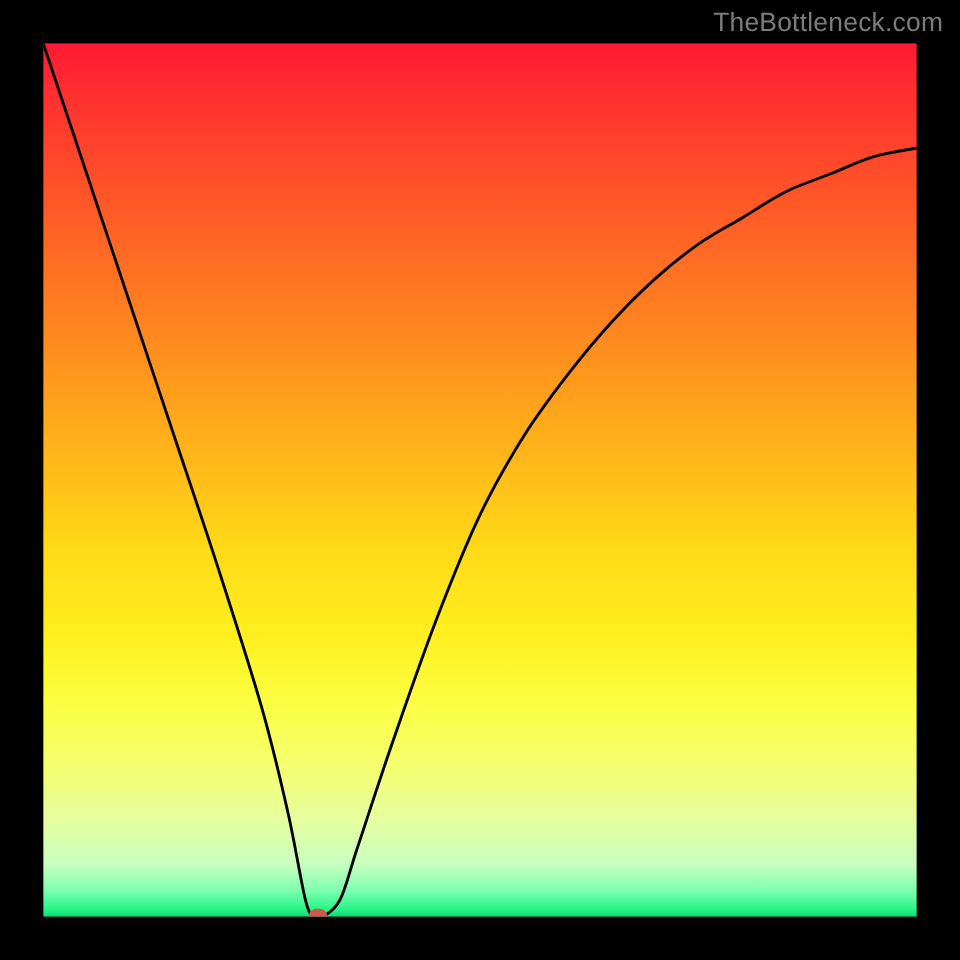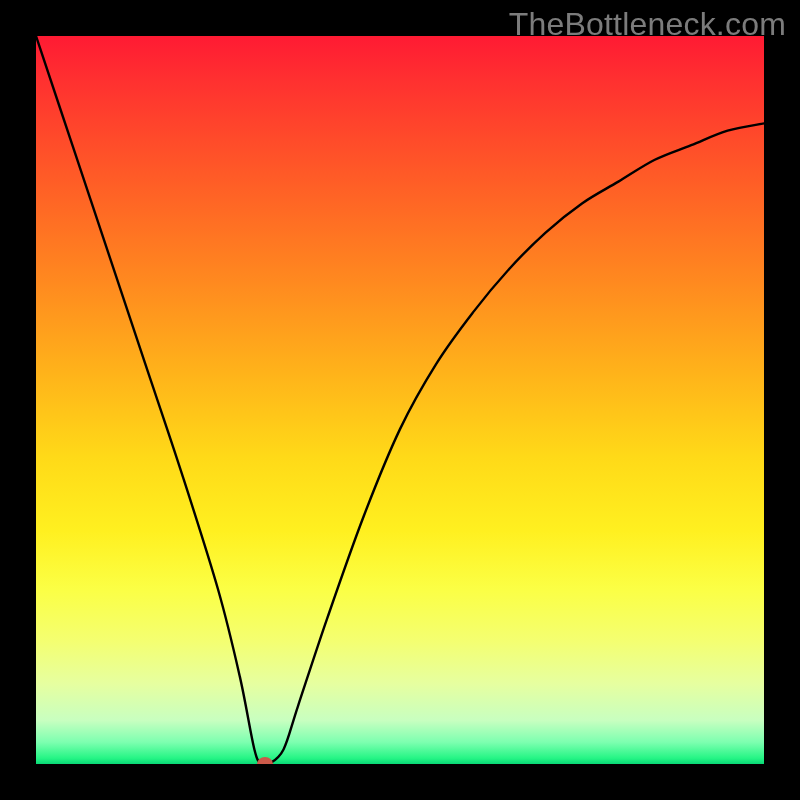--- a/index.html
+++ b/index.html
@@ -53,21 +53,21 @@
     position: absolute;
     inset: 0;
     width: 100%;
     height: 100%;
   }
   .watermark {
     position: absolute;
     top: 6px;
     right: 14px;
     color: #7c7c7c;
-    font-size: 32px;
+    font-size: 22px;
     font-weight: 500;
     letter-spacing: 0.2px;
   }
   .dot {
     position: absolute;
     width: 16px;
     height: 14px;
     border-radius: 50%;
     background: #cc5a4a;
     transform: translate(-50%, -50%);

